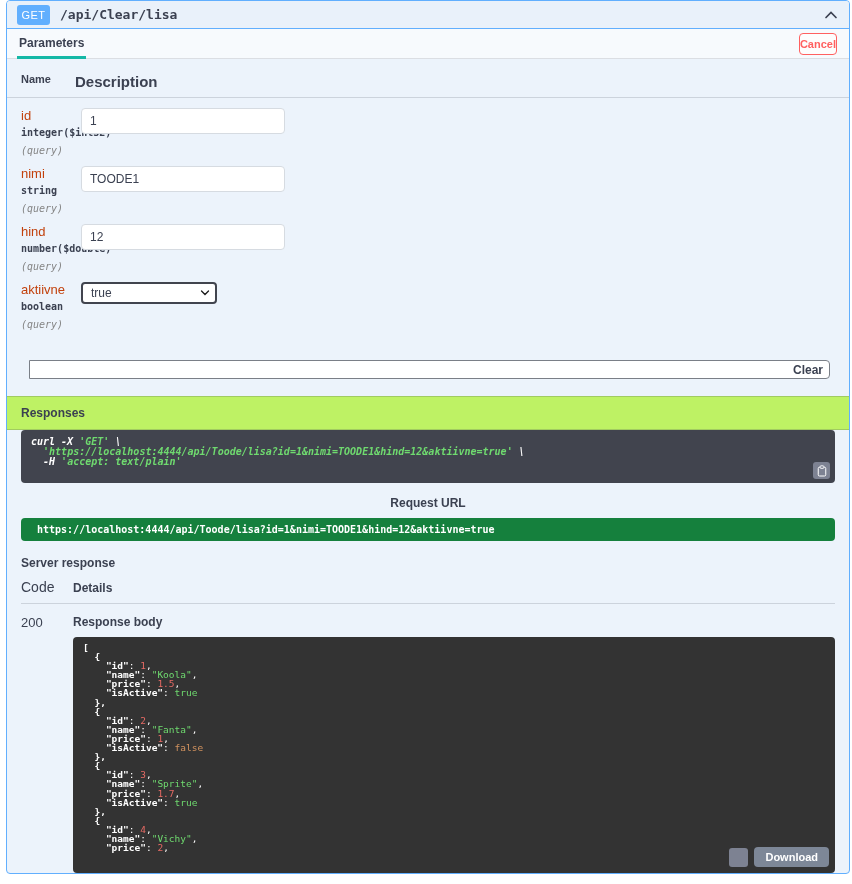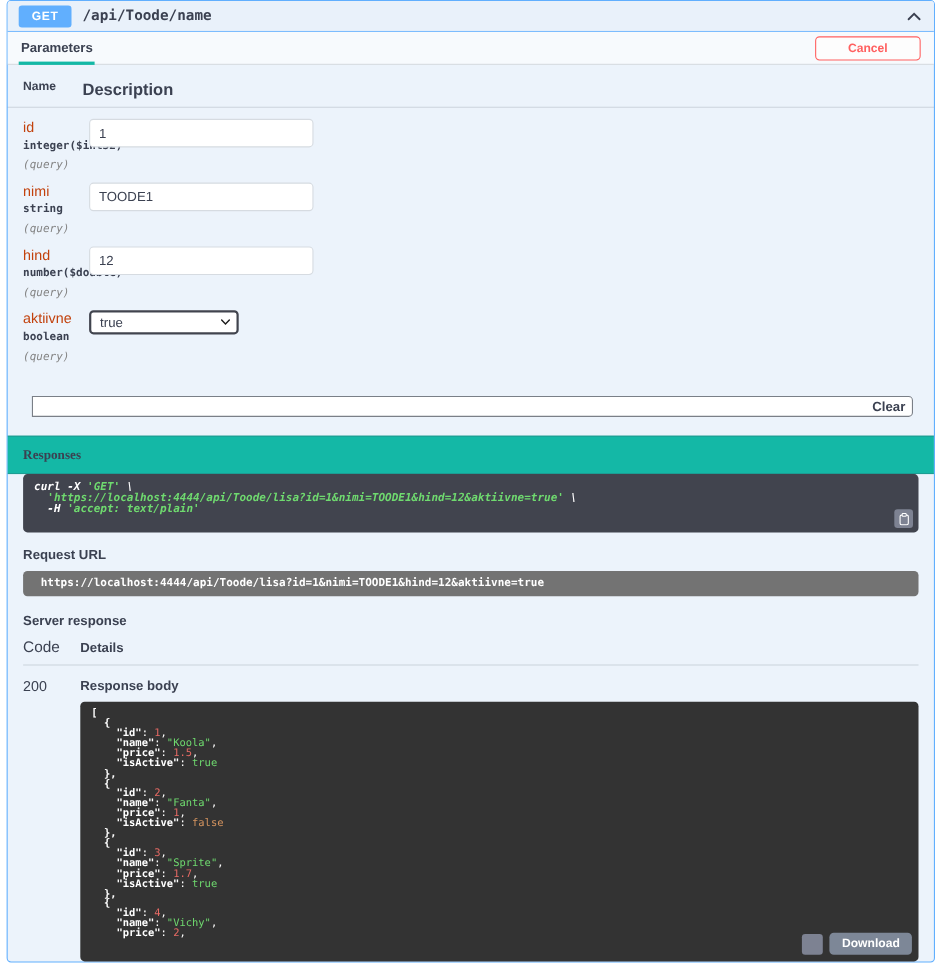--- a/index.html
+++ b/index.html
@@ -3,30 +3,30 @@
 <meta charset="utf-8">
 <style>
   html,body{margin:0;padding:0;width:852px;height:884px;overflow:hidden;background:#fff;
     font-family:"Liberation Sans",sans-serif;color:#3b4151;-webkit-font-smoothing:antialiased;}
   .mono{font-family:"DejaVu Sans Mono",monospace;}
   .opblock{margin-left:6px;width:844px;border:1px solid #61affe;border-radius:4px;
     background:#ecf3fb;box-sizing:border-box;}
   
   .summary{display:flex;align-items:center;padding:4px 10px;height:19px;
     border-bottom:1px solid #61affe;background:#e9f1fa;border-radius:3px 3px 0 0;cursor:pointer;}
-  .method-badge{background:#61affe;color:#fff;font-weight:bold;font-size:11px;width:48px;
+  .method-badge{background:#61affe;color:#fff;font-weight:normal;font-size:11px;width:33px;
     text-align:center;padding:4px 0;border-radius:3px;letter-spacing:.5px;}
   .path{margin-left:10px;font-family:"DejaVu Sans Mono",monospace;font-size:13px;font-weight:600;color:#3b4151;}
   .chev{margin-left:auto;display:flex;align-items:center;cursor:pointer;}
   
   .section-header{display:flex;align-items:center;height:29px;padding:0 10px;
     background:#f7fafd;border-bottom:1px solid rgba(59,65,81,.15);}
   .tab-params{font-size:12px;font-weight:bold;color:#3b4151;padding:8px 2px 6px;border-bottom:3px solid #14b8a6;cursor:pointer;}
   .btn-cancel{margin-left:auto;margin-right:2px;background:#fdfdfd;border:1px solid #ff6060;color:#ff6060;
-    font-weight:bold;font-size:11px;padding:4px 29px;border-radius:4px;cursor:pointer;font-family:"Liberation Sans",sans-serif;}
+    font-weight:bold;font-size:11px;padding:4px 0;border-radius:4px;cursor:pointer;font-family:"Liberation Sans",sans-serif;}
   
   .thead{display:flex;padding:14px 14px 7px;border-bottom:1px solid rgba(59,65,81,.18);}
   .thead .c1{width:54px;font-size:11px;font-weight:bold;}
   .thead .c2{font-size:15px;font-weight:bold;}
   .prow{display:flex;padding:10px 14px 0;}
   .pcol1{width:60px;}
   .pname{font-size:13px;color:#c2410c;}
   .ptype{font-family:"DejaVu Sans Mono",monospace;font-size:10px;font-weight:bold;margin-top:4px;color:#3b4151;}
   .pin{font-family:"DejaVu Sans Mono",monospace;font-size:10px;font-style:italic;color:#848484;margin-top:7px;}
   .pinput{width:186px;height:24px;border:1px solid #d6dbe1;border-radius:4px;padding:0 8px;
@@ -37,30 +37,30 @@
     font-family:"Liberation Sans",sans-serif;}
   .selchev{position:absolute;right:7px;top:6px;pointer-events:none;display:flex;}
   
   .exec-row{display:flex;margin:30px 19px 17px 20px;}
   .btn-exec{flex:1;background:#4990e2;color:#fff;border:none;font-weight:bold;font-size:12px;
     height:19px;border-radius:4px 0 0 4px;cursor:pointer;font-family:"Liberation Sans",sans-serif;}
   .btn-clear{flex:1;background:#fff;color:#3b4151;border:1px solid #7a7f87;font-weight:bold;font-size:12px;
     height:19px;border-radius:0 4px 4px 0;margin-left:2px;cursor:pointer;font-family:"Liberation Sans",sans-serif;text-align:right;}
   
   .resp-band{border-top:1px solid rgba(59,65,81,.22);border-bottom:1px solid rgba(59,65,81,.22);
-    background:#14b8a6;padding:9px 14px;font-size:12px;font-weight:bold;font-family:Liberation Serif, serif;}
+    background:#bef264;padding:9px 14px;font-size:12px;font-weight:bold;}
   .resp-inner{padding:0 14px;}
   .lbl{font-size:12px;font-weight:bold;color:#3b4151;}
   .curl-lbl{margin:17px 0 9px;}
   .curl-block{position:relative;background:#41444e;border-radius:4px;padding:7px 10px 16px;
     font-family:"DejaVu Sans Mono",monospace;font-size:10px;line-height:10px;font-weight:600;color:#fff;font-style:italic;}
   .icon-btn{position:absolute;right:5px;bottom:4px;width:17px;height:17px;background:#7d8292;
     border:none;border-radius:3px;display:flex;align-items:center;justify-content:center;cursor:pointer;padding:0;}
-  .url-lbl{margin:13px 0 8px;}
-  .url-block{background:#737373;border-radius:4px;padding:6px 16px;
+  .url-lbl{margin:13px 0 8px;text-align:center;}
+  .url-block{background:#15803d;border-radius:4px;padding:6px 16px;
     font-family:"DejaVu Sans Mono",monospace;font-size:10px;font-weight:bold;color:#fff;}
   .srv-lbl{margin:15px 0 0;}
   .cd-head{display:flex;align-items:flex-end;padding:9px 0 8px;border-bottom:1px solid rgba(59,65,81,.18);}
   .cd-head .code-h{width:52px;font-size:14px;color:#3b4151;}
   .cd-head .det-h{font-size:12px;font-weight:bold;}
   .resp-row{display:flex;padding-top:9px;}
   .code-val{width:52px;font-size:13px;padding-top:2px;}
   .details-col{flex:1;min-width:0;}
   .body-lbl{margin:2px 0 8px;}
   .body-block{position:relative;background:#333333;border-radius:4px;height:236px;overflow:hidden;
@@ -80,21 +80,21 @@
   .btn-download{background:#7d8797;color:#fff;border:none;font-weight:bold;font-size:11px;
     padding:4px 11px;border-radius:4px;cursor:pointer;font-family:"Liberation Sans",sans-serif;}
 </style>
 </head>
 <body>
 
 <div class="opblock">
 
   <div class="summary">
     <span class="method-badge">GET</span>
-    <span class="path mono">/api/Toode/name</span>
+    <span class="path mono">/api/Clear/lisa</span>
     <span class="chev">
       <svg width="16" height="14" viewBox="0 0 16 14">
           <path d="M3 9.5 L8 4.5 L13 9.5" stroke="#3b4151" stroke-width="1.7" fill="none" stroke-linecap="round"></path>
         </svg>
     </span>
   </div>
 
   <div class="section-header">
     <span class="tab-params">Parameters</span>
     <button class="btn-cancel">Cancel</button>

